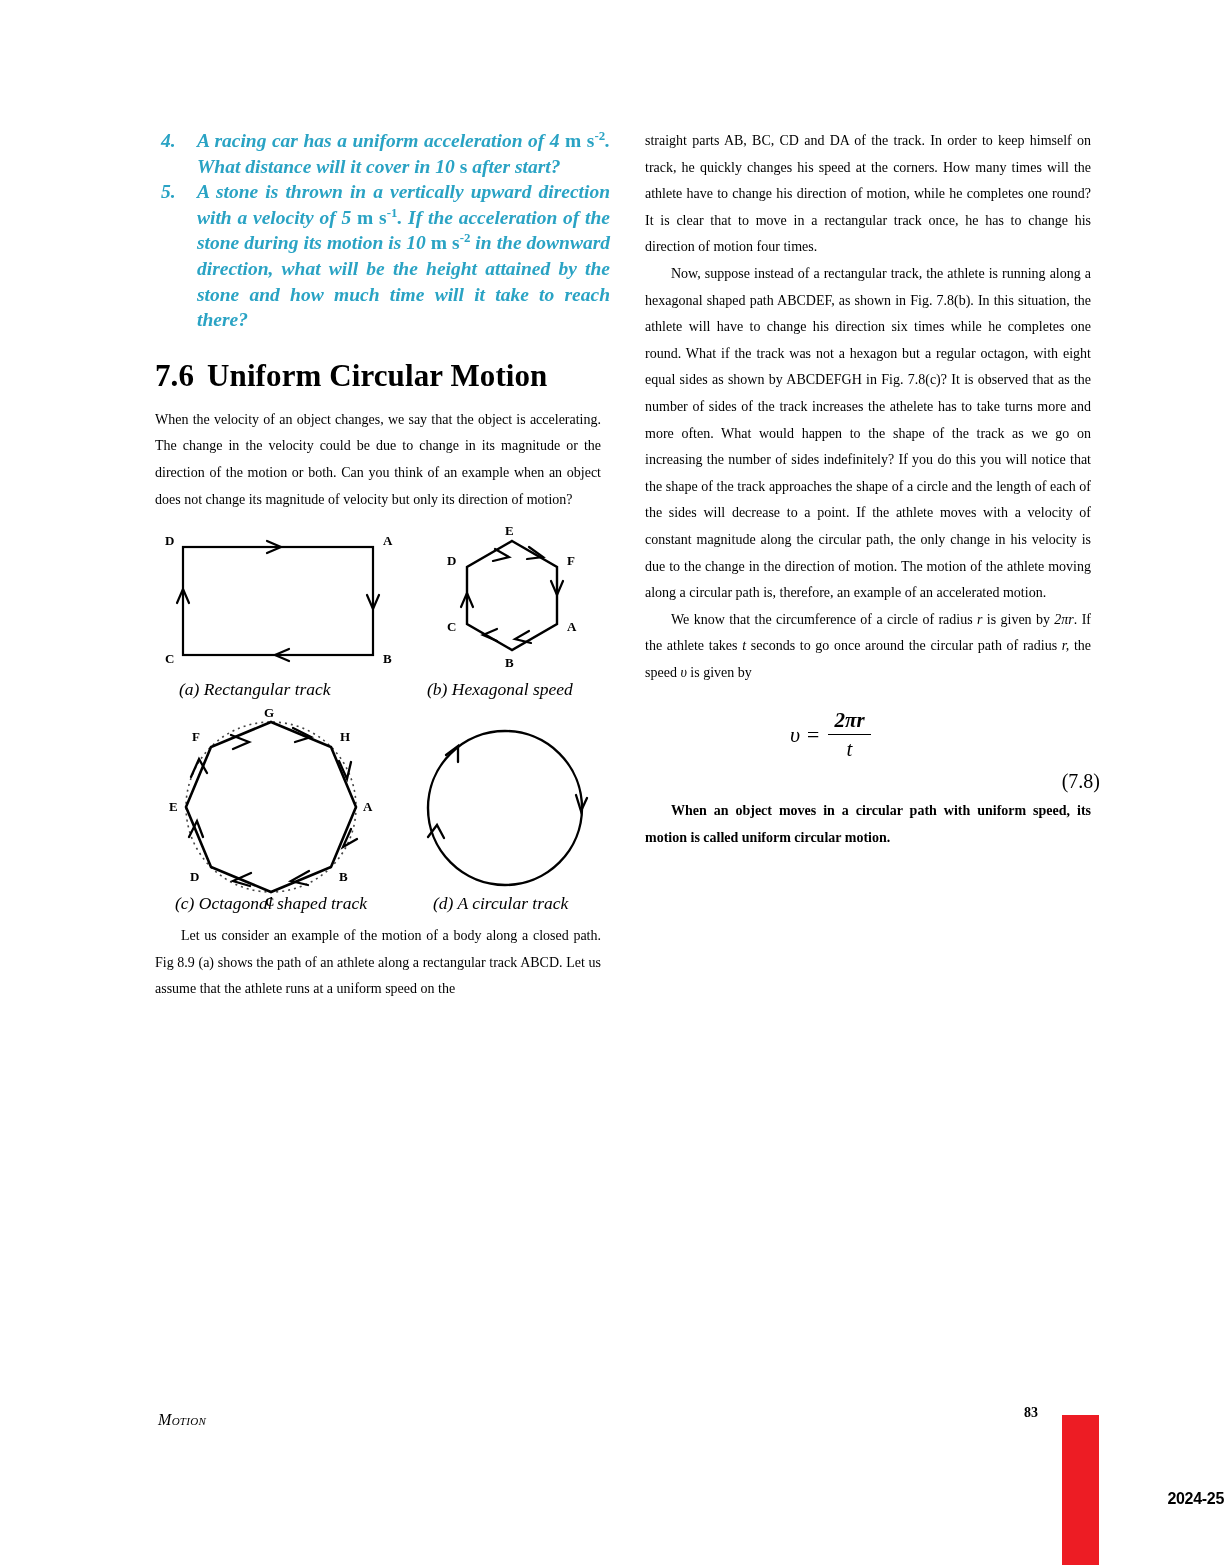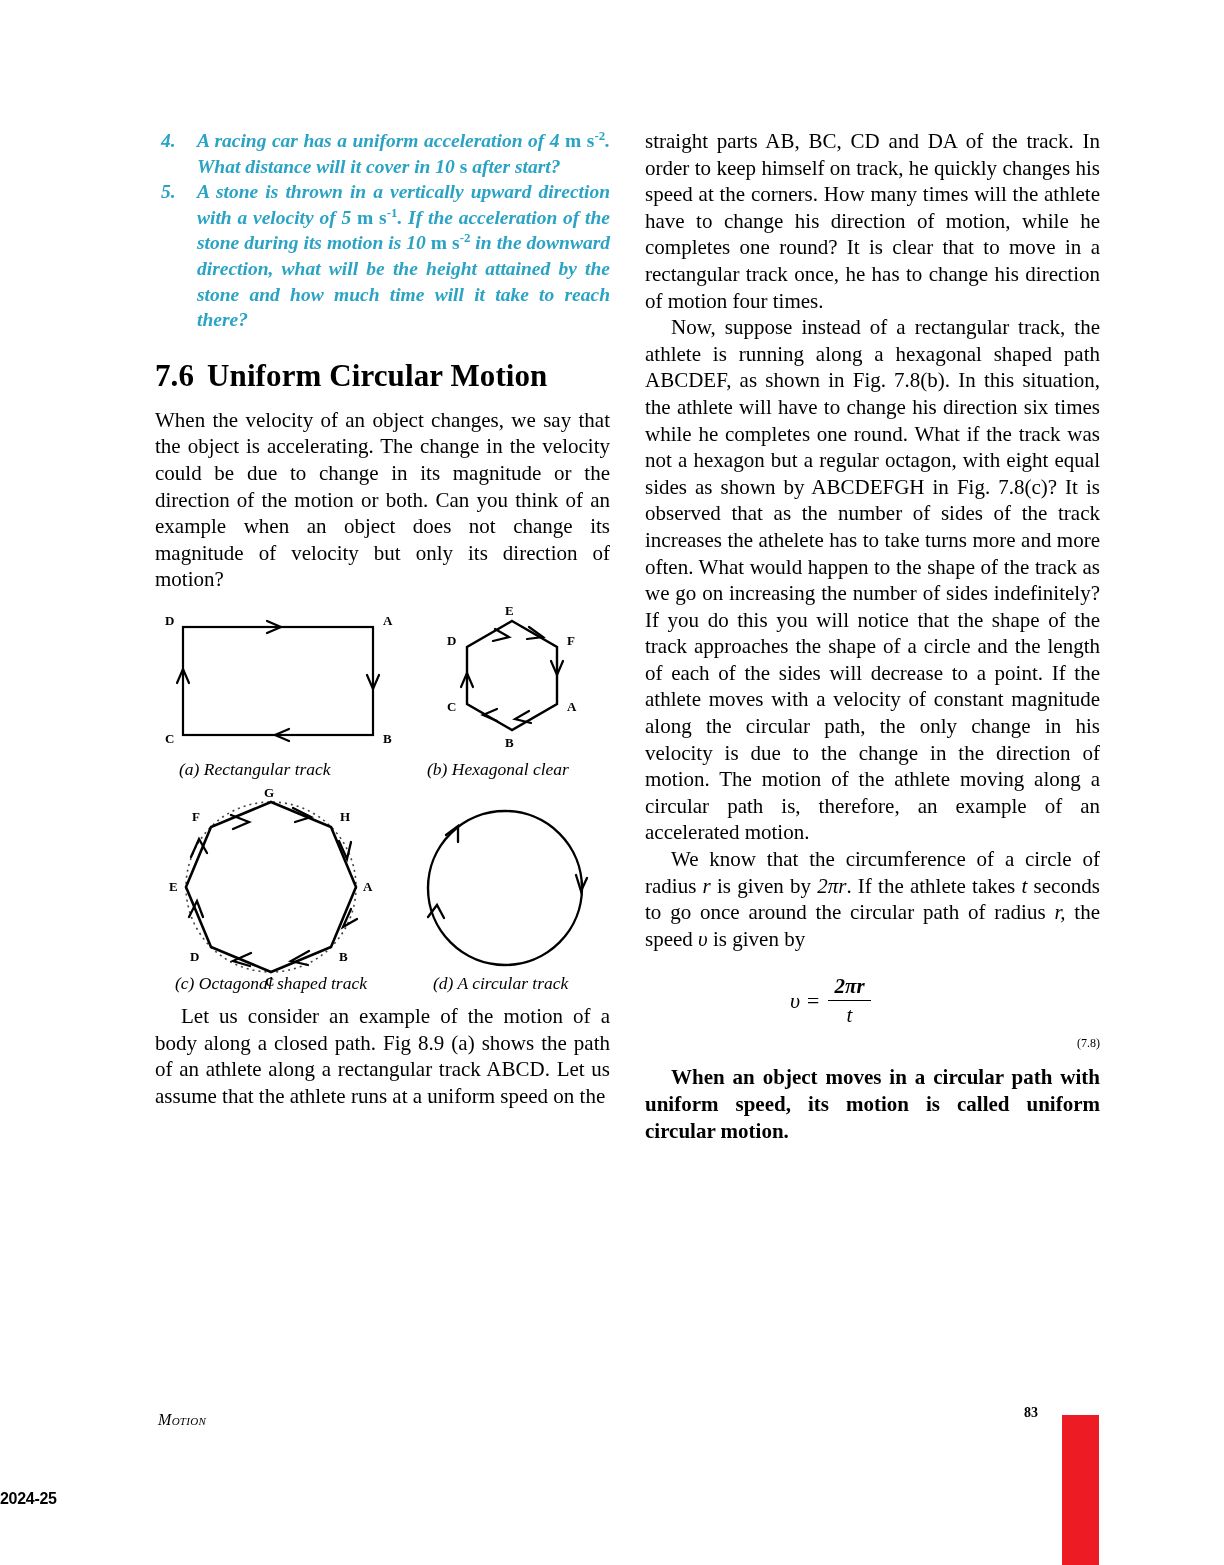--- a/index.html
+++ b/index.html
@@ -76,22 +76,22 @@
     margin: 26px 0 14px 0;
     font-size: 31px;
     font-weight: bold;
     letter-spacing: 0.1px;
     line-height: 1.1;
   }
   .section-head .num { margin-right: 13px; }
 
   
   p.body {
-    margin: 0 0 0 0;
-    font-size: 21px;
+    margin: 0 9px 0 0;
+    font-size: 14px;
     line-height: 26.6px;
     text-align: justify;
     text-justify: inter-word;
   }
   p.body.indent { text-indent: 26px; }
   p.body + p.body { margin-top: 0px; }
 
   
   .figure-area {
     position: relative;
@@ -146,21 +146,21 @@
   }
   .frac .bot {
     display: block;
     padding-top: 2px;
     font-size: 21px;
   }
   .eqnum {
     position: absolute;
     right: 0;
     top: 62px;
-    font-size: 12px;
+    font-size: 20px;
   }
 
   
   .footer-left {
     position: absolute;
     left: 158px;
     top: 1411px;
     font-style: italic;
     font-size: 16px;
     font-variant: small-caps;
@@ -181,21 +181,21 @@
     top: 1415px;
     width: 37px;
     height: 150px;
     background: #ed1c24;
   }
   .footer-year {
     position: absolute;
     left: 0;
     top: 1490px;
     width: 1224px;
-    text-align: left;
+    text-align: right;
     font-size: 16px;
     font-family: "Liberation Sans", sans-serif;
     font-weight: bold;
     letter-spacing: -0.3px;
   }
 
   svg text {
     font-family: "Liberation Serif", serif;
     font-weight: bold;
     font-size: 13px;
@@ -259,21 +259,21 @@
           <text x="88" y="16">E</text>
           <text x="150" y="46">F</text>
           <text x="150" y="112">A</text>
           <text x="88" y="148">B</text>
           <text x="30" y="112">C</text>
           <text x="30" y="46">D</text>
         </svg>
       </div>
 
       <div class="fig-caption" style="left:24px; top:152px;">(a) Rectangular track</div>
-      <div class="fig-caption" style="left:272px; top:152px;">(b) Hexagonal clear</div>
+      <div class="fig-caption" style="left:272px; top:152px;">(b) Hexagonal speed</div>
 
       <div class="fig-cell" style="left:8px; top:182px;">
         <svg width="220" height="200" viewBox="0 0 220 200">
 
           <circle cx="108" cy="98" r="85" fill="none" stroke="#444" stroke-width="1.6" stroke-dasharray="2,4"></circle>
 
           <polygon points="108,13 168,38 193,98 168,158 108,183 48,158 23,98 48,38" fill="none" stroke="#000" stroke-width="2.6"></polygon>
 
           <path d="M130,19 L148,28 L132,33" fill="none" stroke="#000" stroke-width="2.3" stroke-linecap="round"></path>
           <path d="M176,52 L184,70 L188,53" fill="none" stroke="#000" stroke-width="2.3" stroke-linecap="round"></path>

